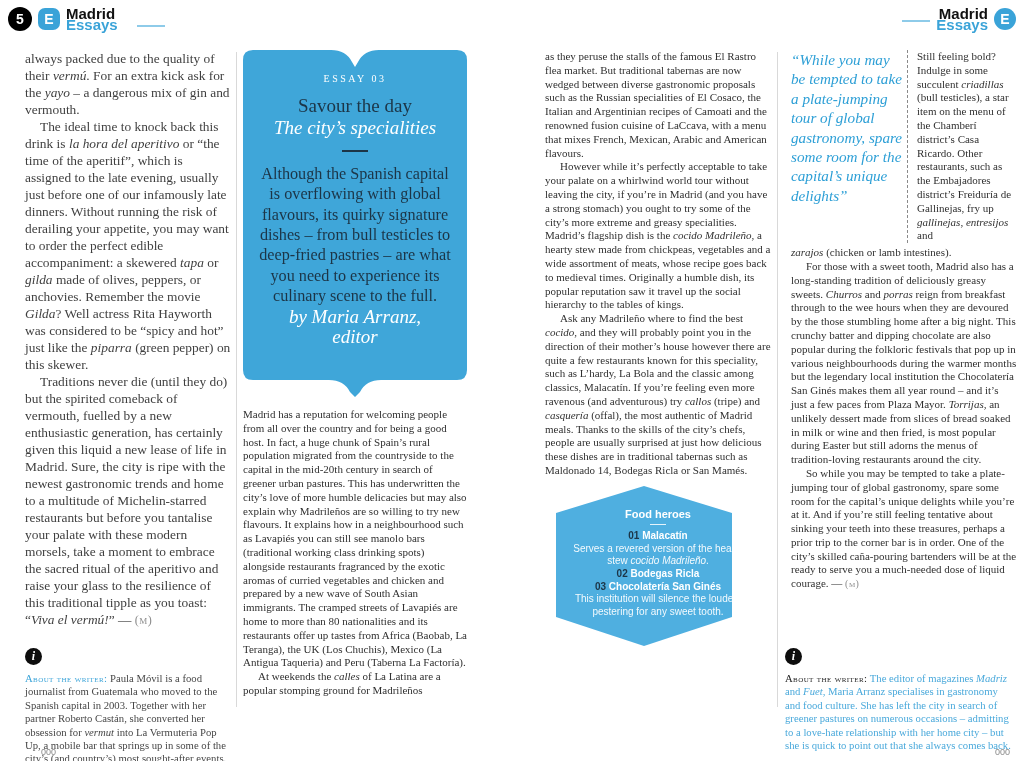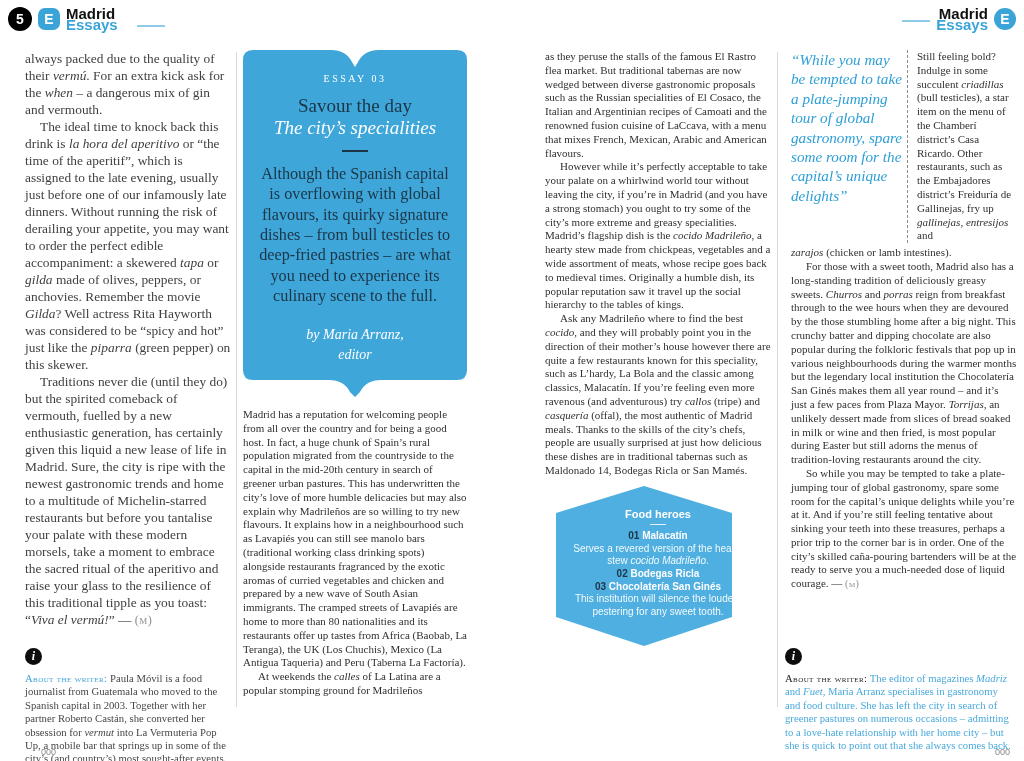--- a/index.html
+++ b/index.html
@@ -39,21 +39,21 @@
 
   
   .ebox{position:relative;width:224px;height:348px;margin-bottom:10px;}
   .ebox svg{position:absolute;left:0;top:0;}
   .ebox-content{position:absolute;left:13px;right:13px;top:22px;text-align:center;}
   .kicker{color:#fff;font-size:10px;letter-spacing:2.5px;margin-bottom:9px;}
   .ebox-title{color:#1c3547;font-size:19px;line-height:22px;}
   .ebox-sub{color:#fff;font-size:19px;line-height:22px;font-style:italic;}
   .ebox-rule{width:26px;height:2px;background:#1c3547;margin:11px auto 12px;}
   .stand{color:#1c3547;font-size:16.2px;line-height:20.4px;}
-  .byline{color:#fff;font-style:italic;font-size:14px;line-height:20px;margin-top:18px;}
+  .byline{color:#fff;font-style:italic;font-size:19px;line-height:20px;}
 
   
   .qrow{display:flex;margin-bottom:3px;}
   .pquote{width:112px;flex:none;font-style:italic;font-size:15.2px;line-height:19.4px;color:#2d9fd6;}
   .qtext{border-left:1px dashed #8a8a8a;padding-left:9px;margin-left:4px;flex:1;}
 
   
   .fbadge{position:relative;width:204px;height:160px;margin:8px auto 0;text-align:center;
           font-family:Liberation Sans, sans-serif;color:#fff;}
   .fbadge svg{position:absolute;left:0;top:0;}
@@ -110,21 +110,21 @@
     </div>
     <div class="badge-e round">
         <span>E</span>
       </div>
   </div>
 
   <div class="vline v1"></div>
   <div class="vline v2"></div>
 
   <div class="col c1">
-    <p><span>always packed due to the quality of their </span><i>vermú</i><span>. For an extra kick ask for the </span><i>when</i><span> – a dangerous mix of gin and vermouth.</span></p>
+    <p><span>always packed due to the quality of their </span><i>vermú</i><span>. For an extra kick ask for the </span><i>yayo</i><span> – a dangerous mix of gin and vermouth.</span></p>
     <p class="ind"><span>The ideal time to knock back this drink is </span><i>la hora del aperitivo</i><span> or “the time of the aperitif”, which is assigned to the late evening, usually just before one of our infamously late dinners. Without running the risk of derailing your appetite, you may want to order the perfect edible accompaniment: a skewered </span><i>tapa</i><span> or </span><i>gilda</i><span> made of olives, peppers, or anchovies. Remember the movie </span><i>Gilda</i><span>? Well actress Rita Hayworth was considered to be “spicy and hot” just like the </span><i>piparra</i><span> (green pepper) on this skewer.</span></p>
     <p class="ind"><span>Traditions never die (until they do) but the spirited comeback of vermouth, fuelled by a new enthusiastic generation, has certainly given this liquid a new lease of life in Madrid. Sure, the city is ripe with the newest gastronomic trends and home to a multitude of Michelin-starred restaurants but before you tantalise your palate with these modern morsels, take a moment to embrace the sacred ritual of the aperitivo and raise your glass to the resilience of this traditional tipple as you toast: “</span><i>Viva el vermú!</i><span>” — </span><span class="sig">(m)</span></p>
   </div>
 
   <div class="col c2 small">
     <div class="ebox">
       <svg width="224" height="348" viewBox="0 0 224 348">
         <path d="M 10 0 L 88 0 Q 103 0 109 12 L 112 17 L 115 12 Q 121 0 136 0 L 214 0 Q 224 0 224 10 L 224 320 Q 224 330 214 330 L 138 330 Q 123 330 117 342 L 112 347 L 107 342 Q 101 330 86 330 L 10 330 Q 0 330 0 320 L 0 10 Q 0 0 10 0 Z" fill="#3fa6d9"></path>
       </svg>
       <div class="ebox-content">

